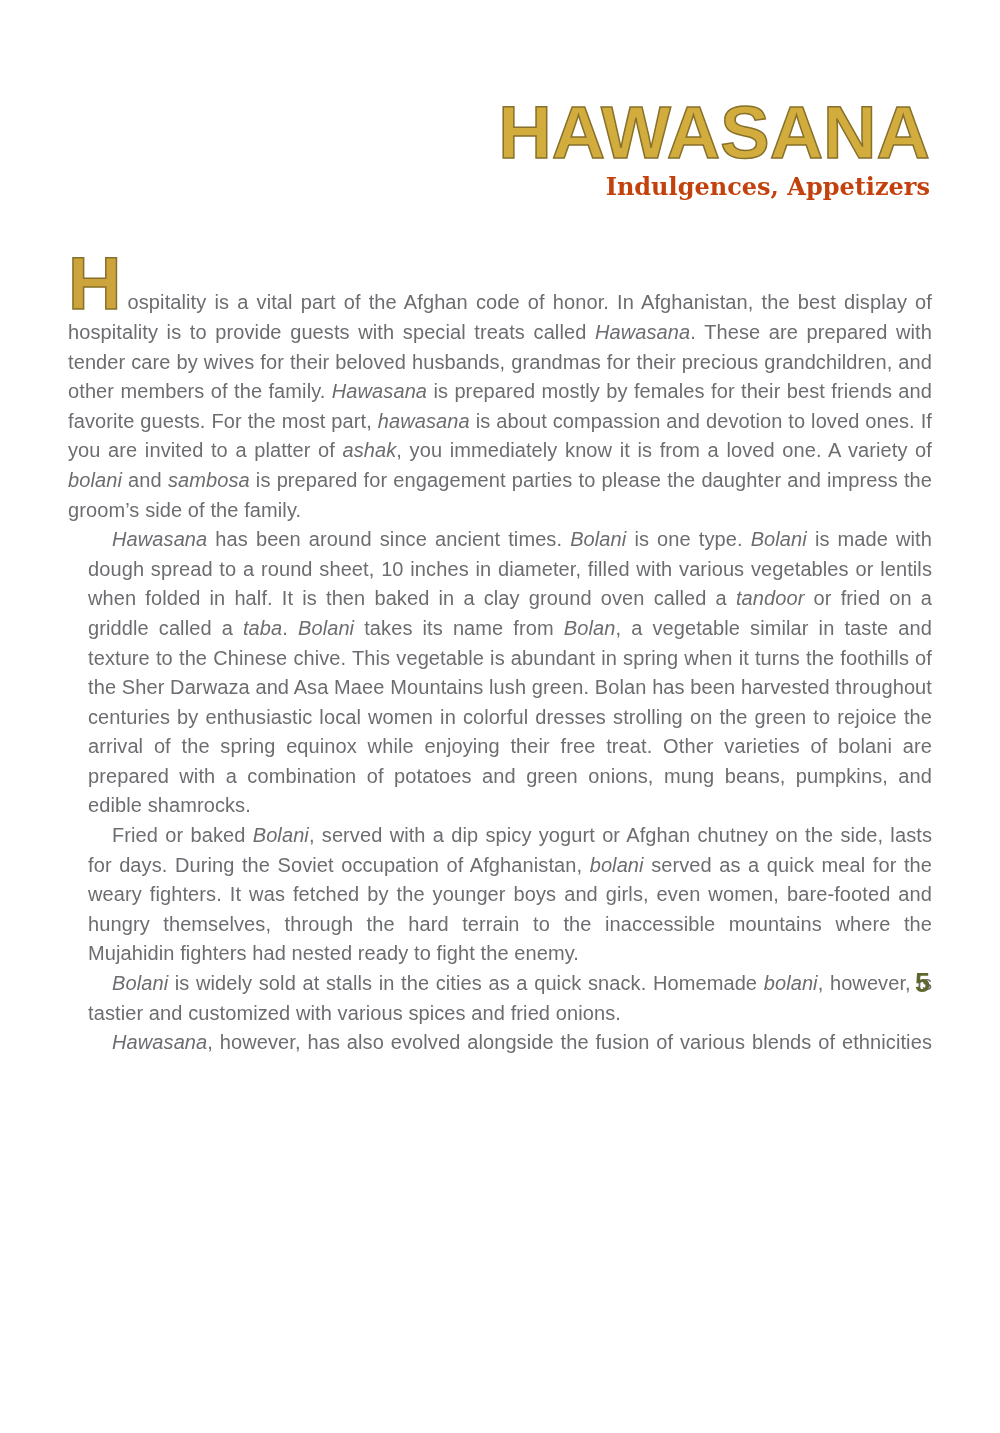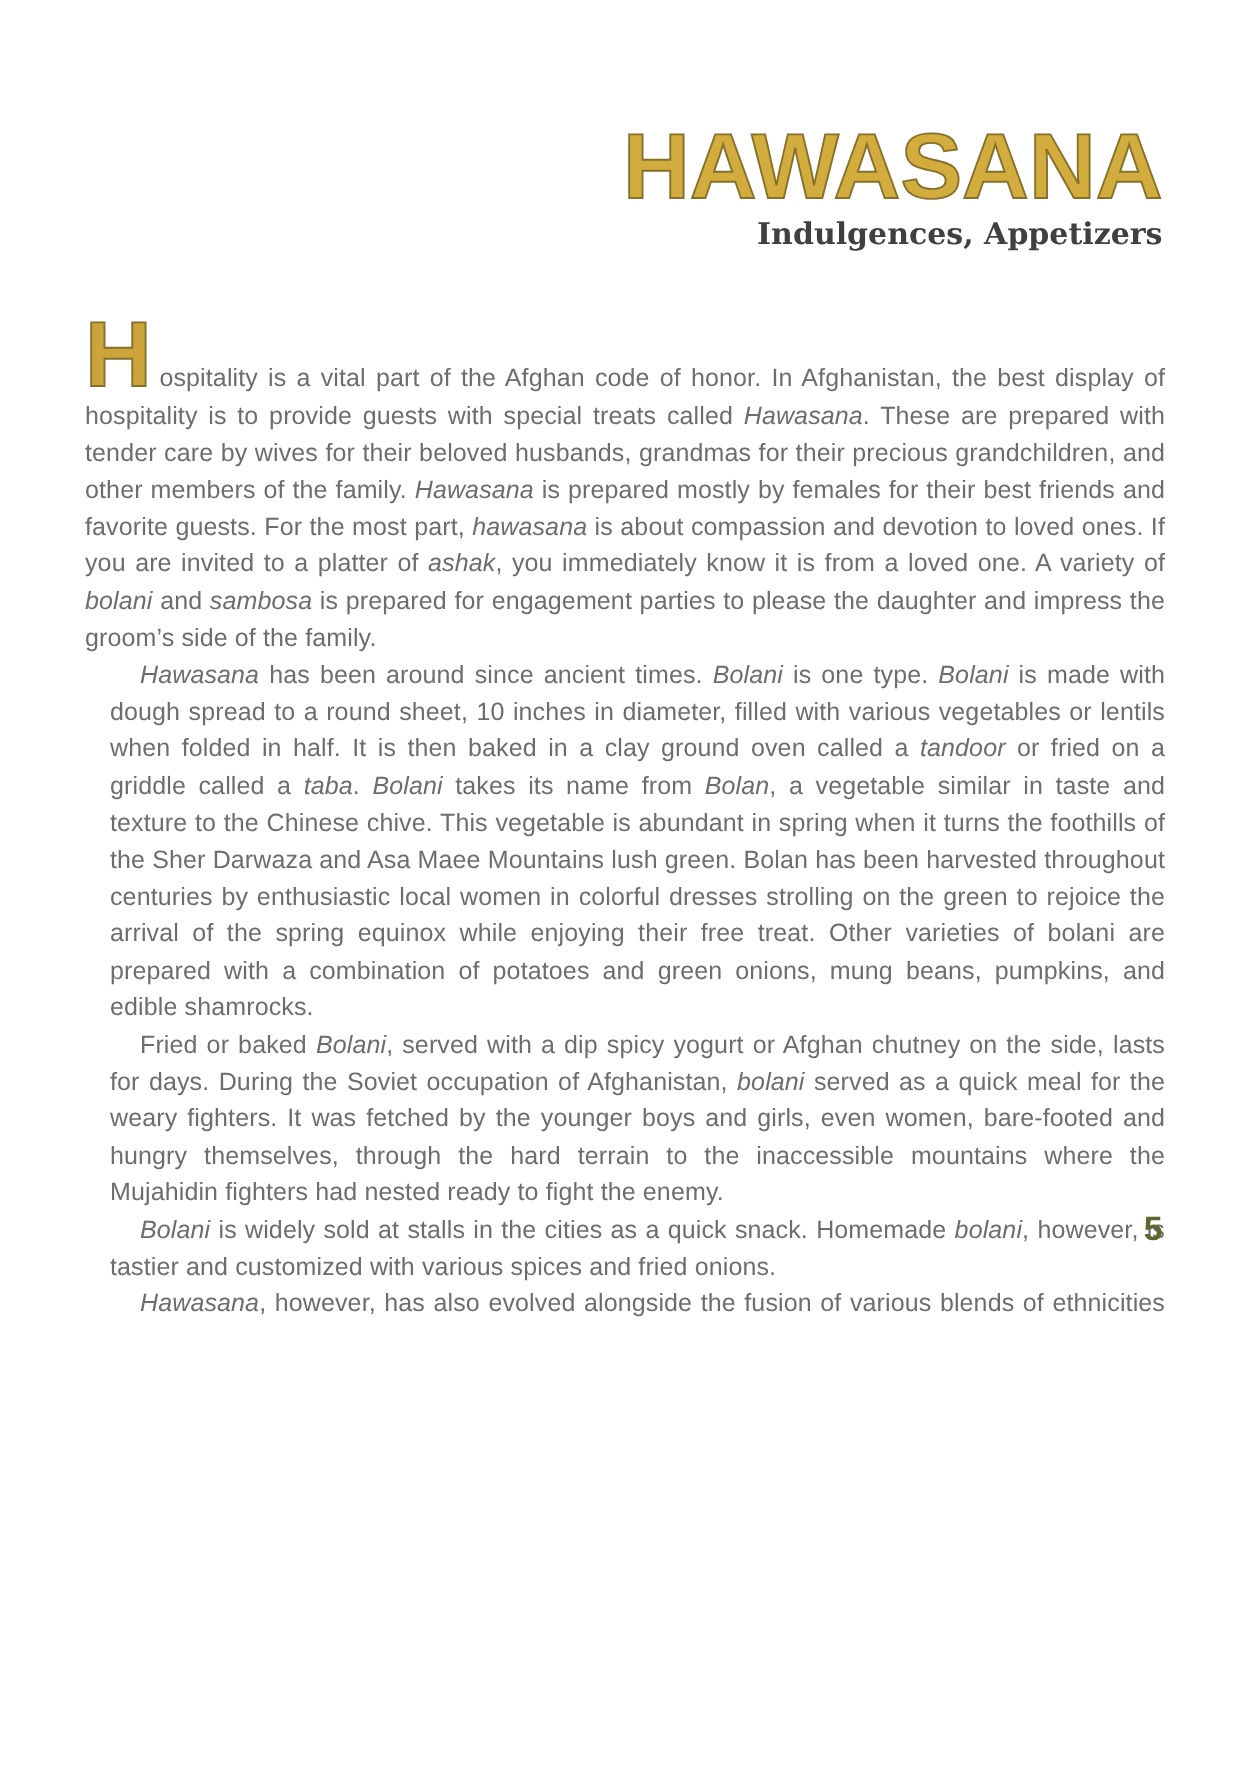--- a/index.html
+++ b/index.html
@@ -26,21 +26,21 @@
     color: #d3ac3e;
     -webkit-text-stroke: 1.5px #86702a;
     letter-spacing: 0px;
   }
   .subtitle {
     margin-top: 4px;
     font-family: "DejaVu Serif", serif;
     font-weight: bold;
     font-size: 24px;
     line-height: 1.1;
-    color: #404040;
+    color: #c2410c;
   }
   .body-text {
     margin: 84px 68px 0 68px;
     text-align: justify;
     font-size: 20px;
     line-height: 29.6px;
     color: #6c6d70;
     letter-spacing: 0.1px;
   }
   .body-text p { margin: 0; }

